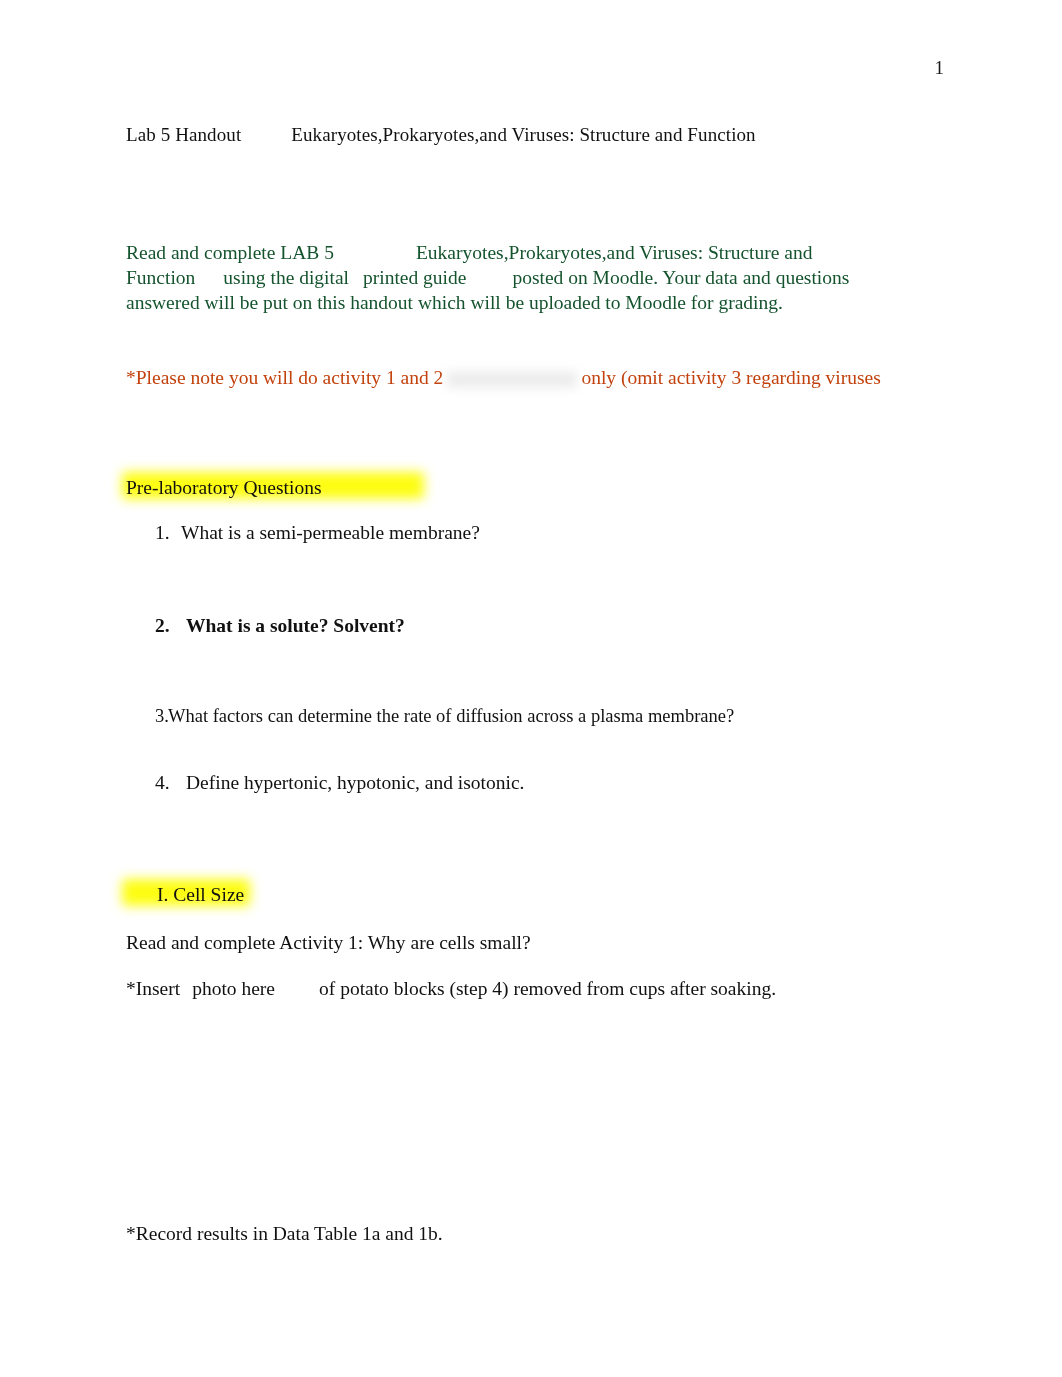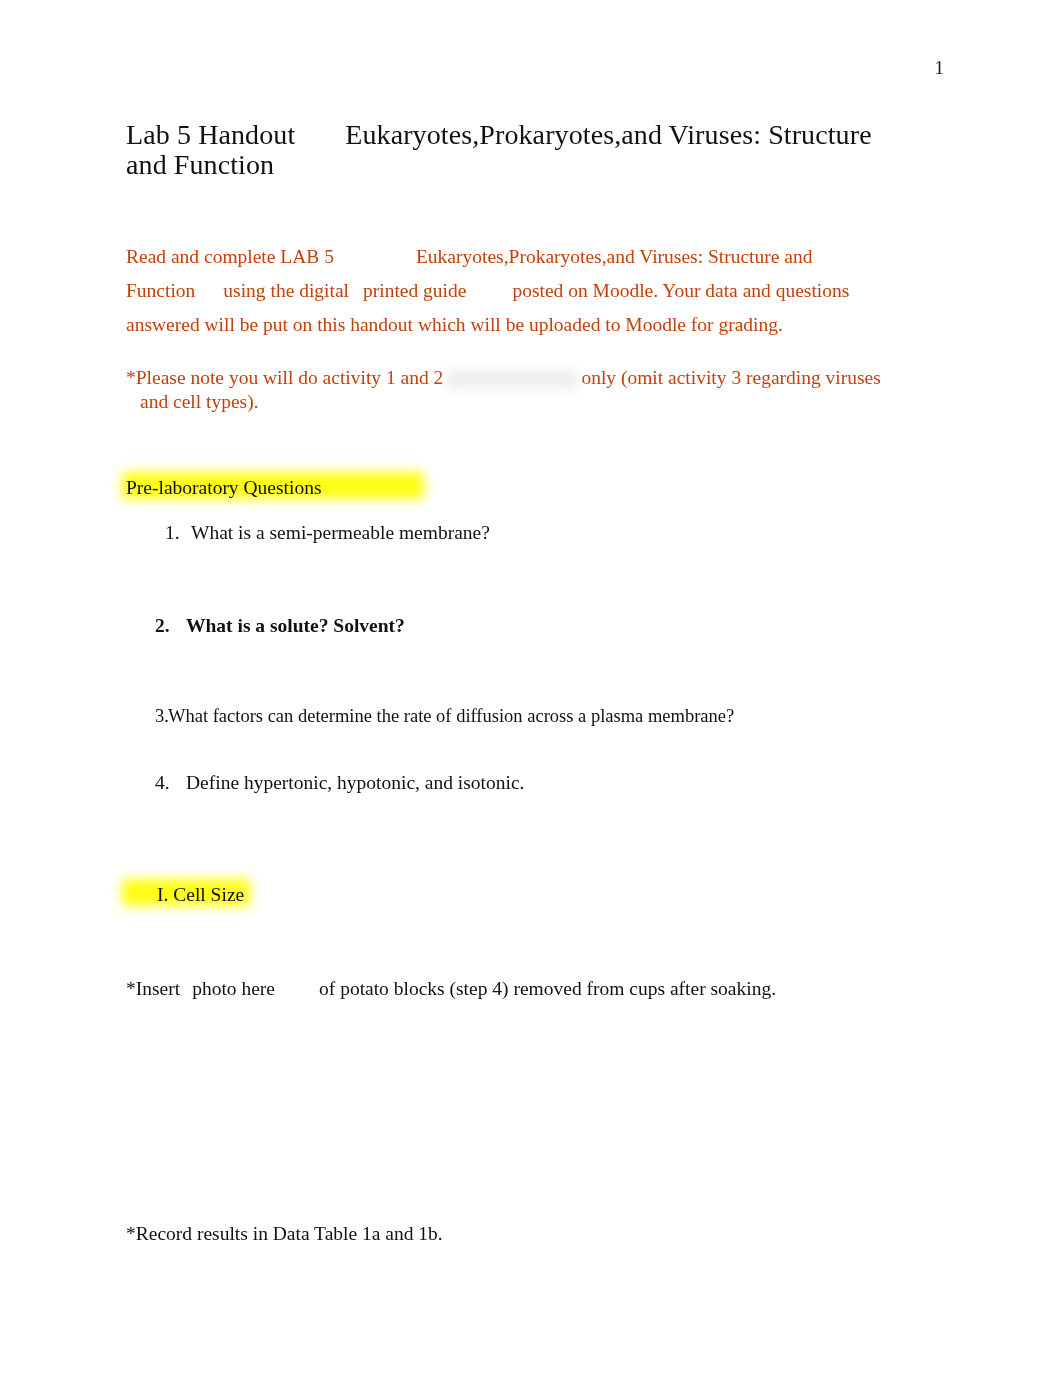--- a/index.html
+++ b/index.html
@@ -29,39 +29,39 @@
     line-height: 1;
     color: #1a1a1a;
   }
 
   
   .doc-title {
     position: absolute;
     left: 126px;
     top: 120px;
     width: 760px;
-    font-size: 28px;
+    font-size: 19px;
     line-height: 30px;
     color: #111111;
     letter-spacing: 0.1px;
   }
   .doc-title .gap-title {
     display: inline-block;
     width: 50px;
   }
 
   
   .intro {
     position: absolute;
     left: 126px;
     top: 240px;
     width: 740px;
     font-size: 19.5px;
-    line-height: 34px;
-    color: #c2410c;
+    line-height: 25px;
+    color: #14532d;
   }
   .intro .gap-a { display: inline-block; width: 82px; }
   .intro .gap-b { display: inline-block; width: 28px; }
   .intro .gap-c { display: inline-block; width: 14px; }
   .intro .gap-d { display: inline-block; width: 46px; }
 
   
   .note {
     position: absolute;
     left: 126px;
@@ -113,21 +113,21 @@
 
   
   .q {
     position: absolute;
     font-size: 19.5px;
     line-height: 24px;
     color: #111111;
     white-space: nowrap;
   }
   .q .num { display: inline-block; }
-  .q-1 { left: 155px; top: 521px; margin-left: 10px; }
+  .q-1 { left: 155px; top: 521px; }
   .q-1 .num { width: 26px; }
   .q-2 { left: 155px; top: 614px; font-weight: bold; }
   .q-2 .num { width: 31px; }
   .q-3 { left: 155px; top: 704px; font-size: 18.5px; font-family: Liberation Serif, serif; }
   .q-3 .num { width: 13px; }
   .q-4 { left: 155px; top: 771px; }
   .q-4 .num { width: 31px; }
 
   
   .body-line {
@@ -154,21 +154,20 @@
   <div class="doc-title">
     <span>Lab 5 Handout</span><span class="gap-title"></span><span>Eukaryotes,Prokaryotes,and Viruses: Structure and Function</span>
   </div>
 
   <div class="intro">
     <span>Read and complete LAB 5</span><span class="gap-a"></span><span>Eukaryotes,Prokaryotes,and Viruses: Structure and Function</span><span class="gap-b"></span><span>using the digital</span><span class="gap-c"></span><span>printed guide</span><span class="gap-d"></span><span>posted on Moodle. Your data and questions answered will be put on this handout which will be uploaded to Moodle for grading.</span>
   </div>
 
   <div class="note">
     <span>*Please note you will do activity 1 and 2</span><span class="blur-band"></span><span>only (omit activity 3 regarding viruses</span>
-    <span class="note-line3">and cell types).</span>
   </div>
 
   <div class="hl-wrap" id="heading-prelab">
     <span class="hl-bg"></span>
     <span class="hl-text">Pre-laboratory Questions</span>
   </div>
 
   <div class="q q-1">
     <span class="num">1.</span><span>What is a semi-permeable membrane?</span>
   </div>
@@ -180,20 +179,21 @@
   </div>
   <div class="q q-4">
     <span class="num">4.</span><span>Define hypertonic, hypotonic, and isotonic.</span>
   </div>
 
   <div class="hl-wrap" id="heading-cellsize">
     <span class="hl-bg"></span>
     <span class="hl-text">I. Cell Size</span>
   </div>
 
+  <div class="body-line" id="activity-line">Read and complete Activity 1: Why are cells small?</div>
 
   <div class="body-line" id="insert-photo-line">
     <span>*Insert</span><span class="gap-e"></span><span>photo here</span><span class="gap-f"></span><span>of potato blocks (step 4) removed from cups after soaking.</span>
   </div>
 
   <div class="body-line" id="record-line">*Record results in Data Table 1a and 1b.</div>
 
 </div>
 
 </body></html>

